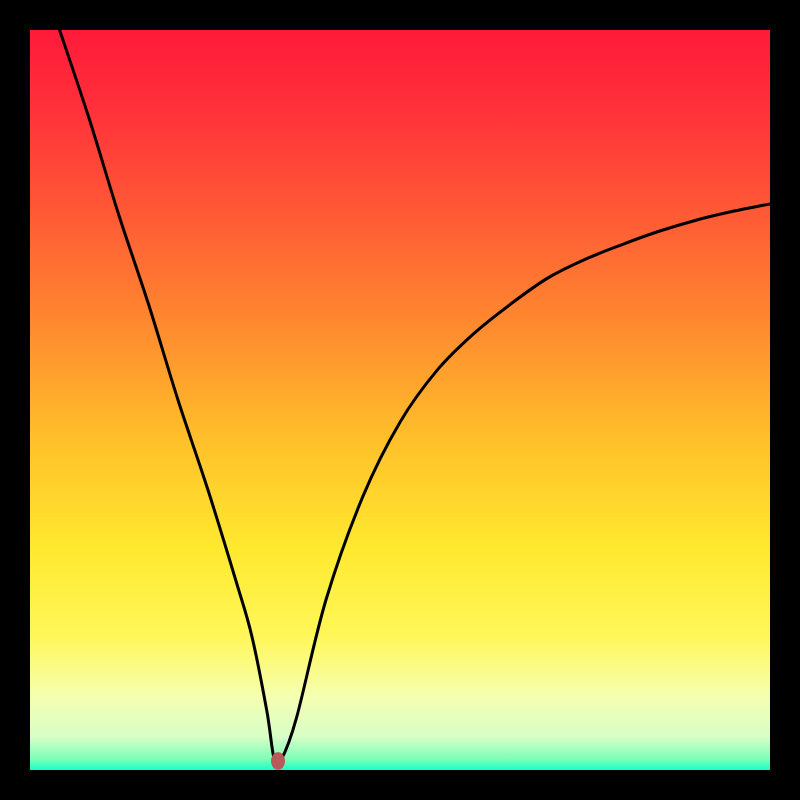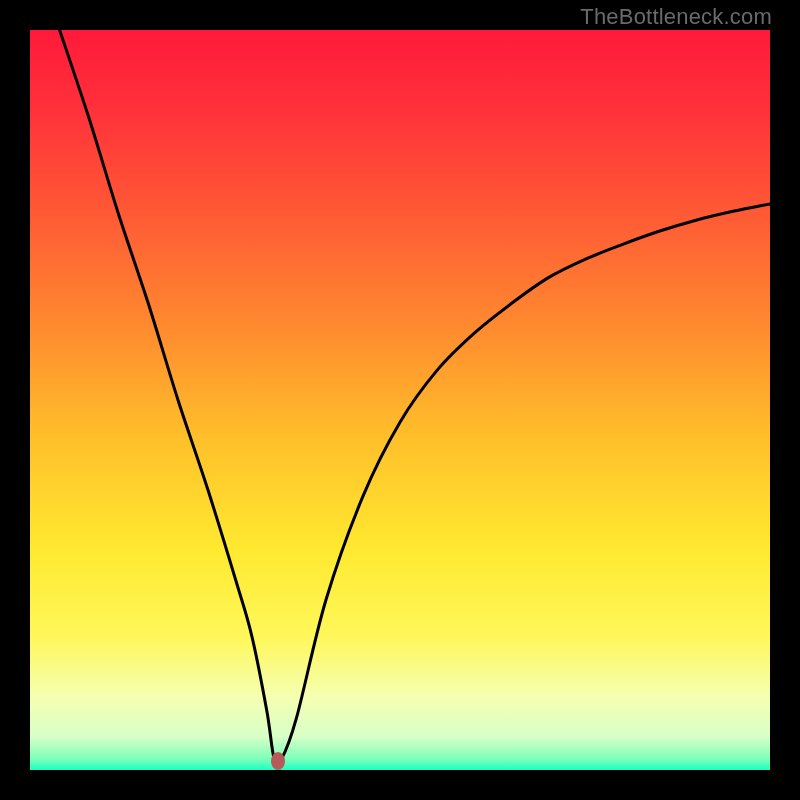--- a/index.html
+++ b/index.html
@@ -56,21 +56,20 @@
     border-radius: 50%;
     background: #b85a5a;
     transform: translate(-50%, -50%);
     z-index: 5;
   }
 </style>
 </head>
 <body>
 
 <div class="frame">
-  <div class="watermark">TheBottleneck.com</div>
 
   <div class="plot-area">
     <svg class="gradient-bg" viewBox="0 0 740 740" preserveAspectRatio="none">
       <defs>
         <linearGradient id="bg-grad" x1="0" y1="0" x2="0" y2="1">
             <stop offset="0%" stop-color="#ff1a3a"></stop>
             <stop offset="10%" stop-color="#ff2f3a"></stop>
             <stop offset="25%" stop-color="#ff5a35"></stop>
             <stop offset="40%" stop-color="#ff8a2f"></stop>
             <stop offset="55.00000000000001%" stop-color="#ffbf2a"></stop>

